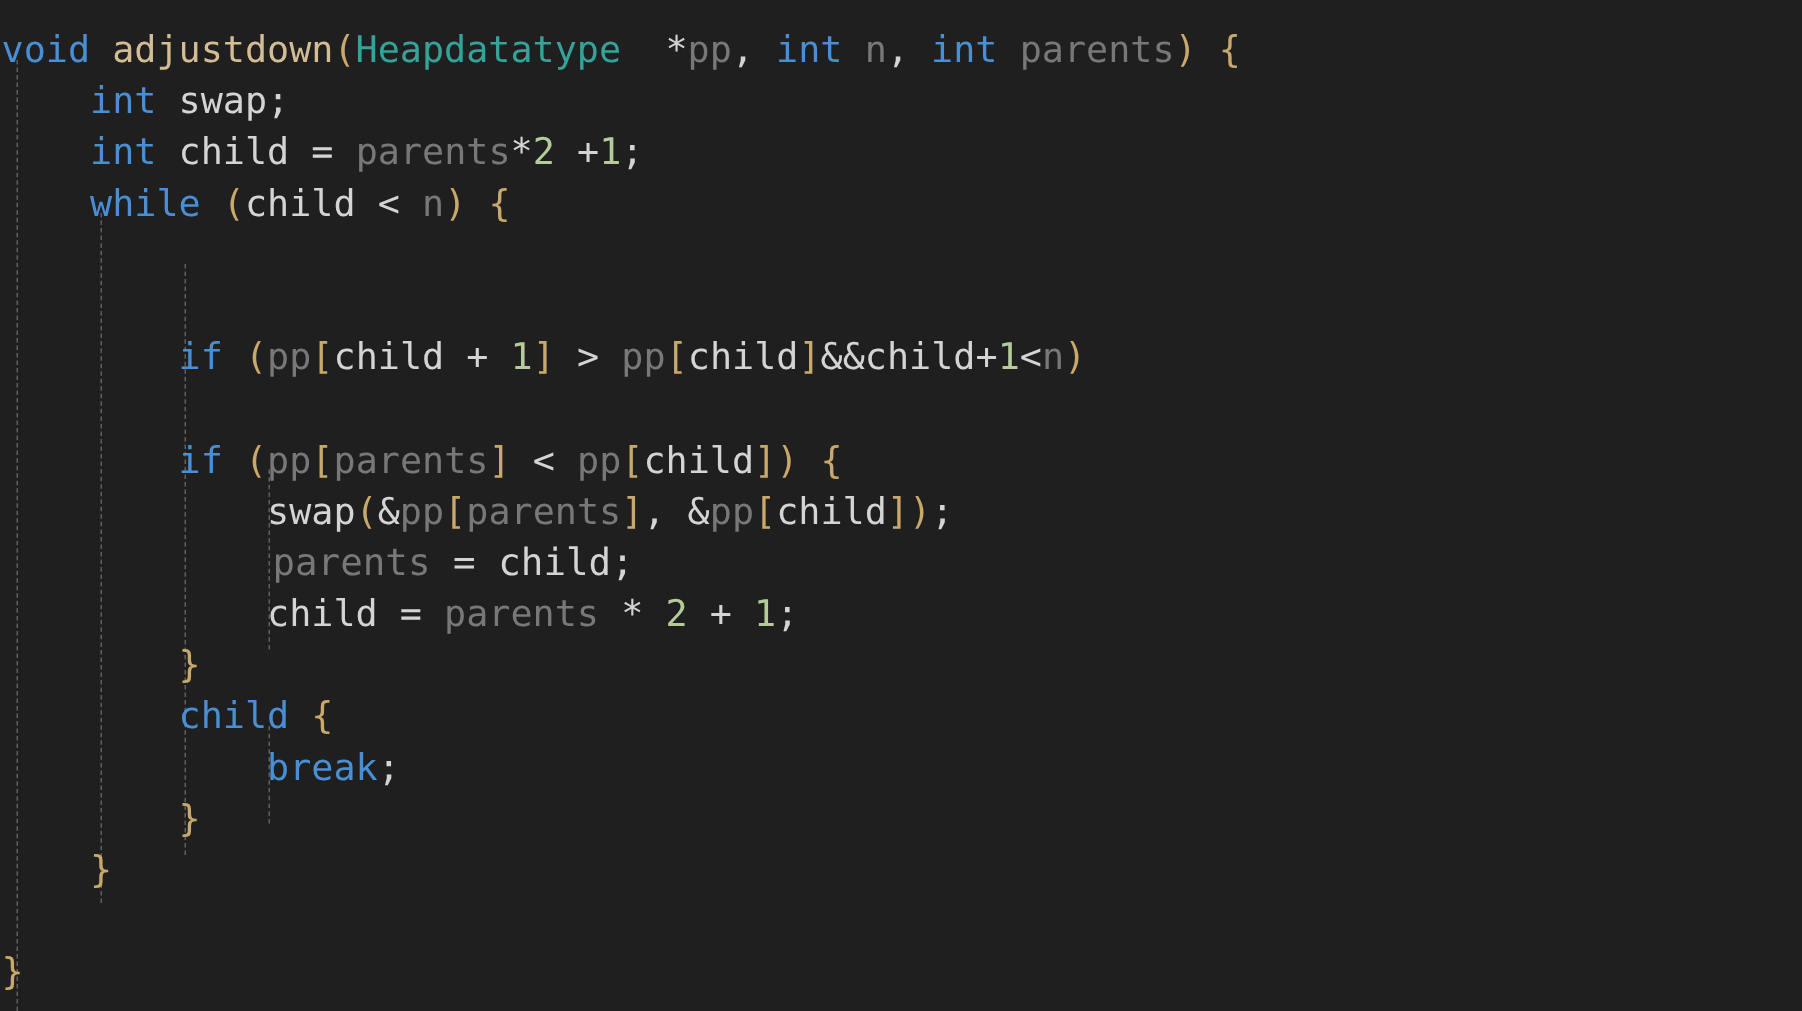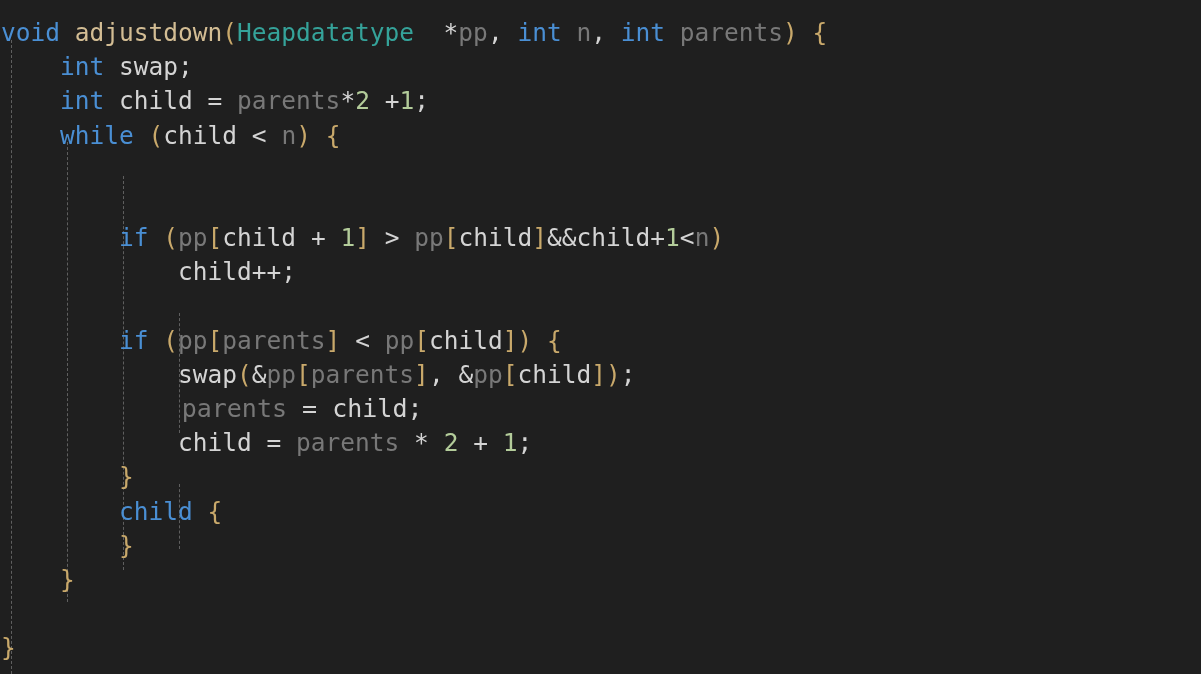--- a/index.html
+++ b/index.html
@@ -93,27 +93,27 @@
     </div>
 
   <div class="code-layer" id="code-layer">
       <div class="line" style="height: 34.2px; line-height: 34.2px; font-size: 24.5px;"><span class="line-text"><span class="tok-keyword">void</span><span class="tok-plain"> </span><span class="tok-function">adjustdown</span><span class="tok-bracket">(</span><span class="tok-type">Heapdatatype</span><span class="tok-plain">  </span><span class="tok-operator">*</span><span class="tok-param">pp</span><span class="tok-punct">,</span><span class="tok-plain"> </span><span class="tok-keyword">int</span><span class="tok-plain"> </span><span class="tok-param">n</span><span class="tok-punct">,</span><span class="tok-plain"> </span><span class="tok-keyword">int</span><span class="tok-plain"> </span><span class="tok-param">parents</span><span class="tok-bracket">)</span><span class="tok-plain"> </span><span class="tok-brace">{</span></span></div>
       <div class="line" style="height: 34.2px; line-height: 34.2px; font-size: 24.5px;"><span class="line-text"><span class="tok-plain">    </span><span class="tok-keyword">int</span><span class="tok-plain"> </span><span class="tok-variable">swap</span><span class="tok-punct">;</span></span></div>
       <div class="line" style="height: 34.2px; line-height: 34.2px; font-size: 24.5px;"><span class="line-text"><span class="tok-plain">    </span><span class="tok-keyword">int</span><span class="tok-plain"> </span><span class="tok-variable">child</span><span class="tok-plain"> </span><span class="tok-operator">=</span><span class="tok-plain"> </span><span class="tok-param">parents</span><span class="tok-operator">*</span><span class="tok-number">2</span><span class="tok-plain"> </span><span class="tok-operator">+</span><span class="tok-number">1</span><span class="tok-punct">;</span></span></div>
       <div class="line" style="height: 34.2px; line-height: 34.2px; font-size: 24.5px;"><span class="line-text"><span class="tok-plain">    </span><span class="tok-keyword">while</span><span class="tok-plain"> </span><span class="tok-bracket">(</span><span class="tok-variable">child</span><span class="tok-plain"> </span><span class="tok-operator">&lt;</span><span class="tok-plain"> </span><span class="tok-param">n</span><span class="tok-bracket">)</span><span class="tok-plain"> </span><span class="tok-brace">{</span></span></div>
       <div class="line" style="height: 34.2px; line-height: 34.2px; font-size: 24.5px;"><span class="line-text">&nbsp;</span></div>
       <div class="line" style="height: 34.2px; line-height: 34.2px; font-size: 24.5px;"><span class="line-text">&nbsp;</span></div>
       <div class="line" style="height: 34.2px; line-height: 34.2px; font-size: 24.5px;"><span class="line-text"><span class="tok-plain">        </span><span class="tok-keyword">if</span><span class="tok-plain"> </span><span class="tok-bracket">(</span><span class="tok-param">pp</span><span class="tok-bracket">[</span><span class="tok-variable">child</span><span class="tok-plain"> </span><span class="tok-operator">+</span><span class="tok-plain"> </span><span class="tok-number">1</span><span class="tok-bracket">]</span><span class="tok-plain"> </span><span class="tok-operator">&gt;</span><span class="tok-plain"> </span><span class="tok-param">pp</span><span class="tok-bracket">[</span><span class="tok-variable">child</span><span class="tok-bracket">]</span><span class="tok-operator">&amp;&amp;</span><span class="tok-variable">child</span><span class="tok-operator">+</span><span class="tok-number">1</span><span class="tok-operator">&lt;</span><span class="tok-param">n</span><span class="tok-bracket">)</span></span></div>
-      <div class="line" style="height: 34.2px; line-height: 34.2px; font-size: 24.5px;"><span class="line-text"><span class="tok-plain">            </span><span class="tok-variable">child</span><span class="tok-operator">++</span><span class="tok-punct">;</span></span></div>
       <div class="line" style="height: 34.2px; line-height: 34.2px; font-size: 24.5px;"><span class="line-text">&nbsp;</span></div>
       <div class="line" style="height: 34.2px; line-height: 34.2px; font-size: 24.5px;"><span class="line-text"><span class="tok-plain">        </span><span class="tok-keyword">if</span><span class="tok-plain"> </span><span class="tok-bracket">(</span><span class="tok-param">pp</span><span class="tok-bracket">[</span><span class="tok-param">parents</span><span class="tok-bracket">]</span><span class="tok-plain"> </span><span class="tok-operator">&lt;</span><span class="tok-plain"> </span><span class="tok-param">pp</span><span class="tok-bracket">[</span><span class="tok-variable">child</span><span class="tok-bracket">]</span><span class="tok-bracket">)</span><span class="tok-plain"> </span><span class="tok-brace">{</span></span></div>
       <div class="line" style="height: 34.2px; line-height: 34.2px; font-size: 24.5px;"><span class="line-text"><span class="tok-plain">            </span><span class="tok-variable">swap</span><span class="tok-bracket">(</span><span class="tok-operator">&amp;</span><span class="tok-param">pp</span><span class="tok-bracket">[</span><span class="tok-param">parents</span><span class="tok-bracket">]</span><span class="tok-punct">,</span><span class="tok-plain"> </span><span class="tok-operator">&amp;</span><span class="tok-param">pp</span><span class="tok-bracket">[</span><span class="tok-variable">child</span><span class="tok-bracket">]</span><span class="tok-bracket">)</span><span class="tok-punct">;</span></span></div>
       <div class="line" style="height: 34.2px; line-height: 34.2px; font-size: 25px;"><span class="line-text"><span class="tok-plain">            </span><span class="tok-param">parents</span><span class="tok-plain"> </span><span class="tok-operator">=</span><span class="tok-plain"> </span><span class="tok-variable">child</span><span class="tok-punct">;</span></span></div>
       <div class="line" style="height: 34.2px; line-height: 34.2px; font-size: 24.5px;"><span class="line-text"><span class="tok-plain">            </span><span class="tok-variable">child</span><span class="tok-plain"> </span><span class="tok-operator">=</span><span class="tok-plain"> </span><span class="tok-param">parents</span><span class="tok-plain"> </span><span class="tok-operator">*</span><span class="tok-plain"> </span><span class="tok-number">2</span><span class="tok-plain"> </span><span class="tok-operator">+</span><span class="tok-plain"> </span><span class="tok-number">1</span><span class="tok-punct">;</span></span></div>
       <div class="line" style="height: 34.2px; line-height: 34.2px; font-size: 24.5px;"><span class="line-text"><span class="tok-plain">        </span><span class="tok-brace">}</span></span></div>
       <div class="line" style="height: 34.2px; line-height: 34.2px; font-size: 24.5px;"><span class="line-text"><span class="tok-plain">        </span><span class="tok-keyword">child</span><span class="tok-plain"> </span><span class="tok-brace">{</span></span></div>
+      <div class="line" style="height: 34.2px; line-height: 34.2px; font-size: 24.5px;"><span class="line-text"><span class="tok-plain">            </span><span class="tok-keyword">break</span><span class="tok-punct">;</span></span></div>
       <div class="line" style="height: 34.2px; line-height: 34.2px; font-size: 24.5px;"><span class="line-text"><span class="tok-plain">        </span><span class="tok-brace">}</span></span></div>
       <div class="line" style="height: 34.2px; line-height: 34.2px; font-size: 24.5px;"><span class="line-text"><span class="tok-plain">    </span><span class="tok-brace">}</span></span></div>
       <div class="line" style="height: 34.2px; line-height: 34.2px; font-size: 24.5px;"><span class="line-text">&nbsp;</span></div>
       <div class="line" style="height: 34.2px; line-height: 34.2px; font-size: 24.5px;"><span class="line-text"><span class="tok-brace">}</span></span></div>
     </div>
 
 </div>
 
 </body></html>

